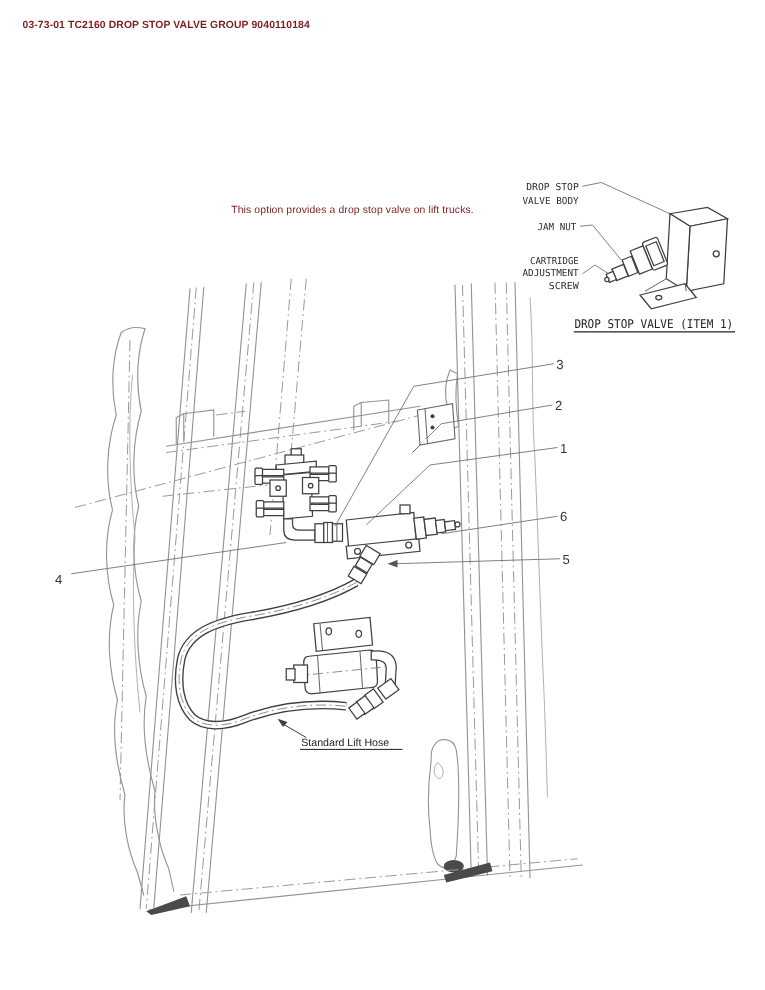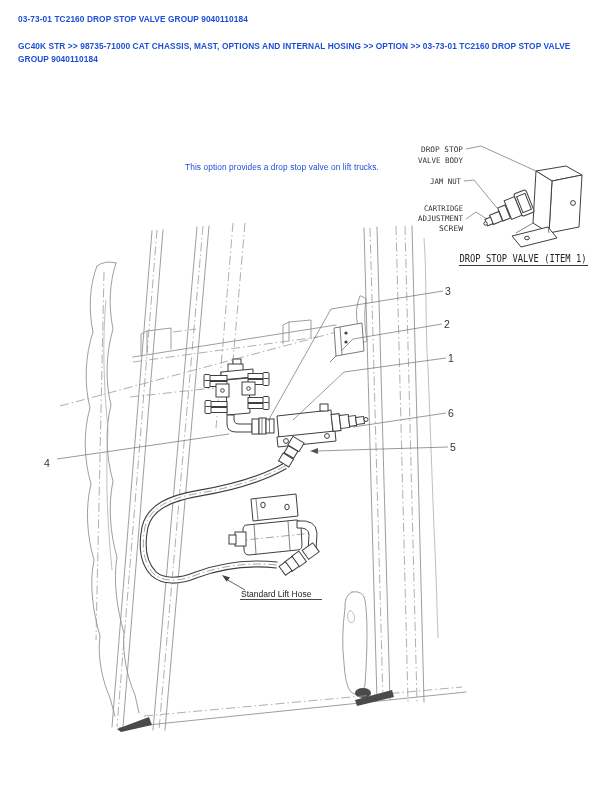--- a/index.html
+++ b/index.html
@@ -1,17 +1,17 @@
 <!DOCTYPE html>
 <html><head>
 <meta charset="utf-8">
 <style>
   html,body{margin:0;padding:0;background:#e8e8e8;}
   .page{position:relative;width:612px;height:792px;background:#ffffff;margin:0 auto;overflow:hidden;
-        font-family:"Liberation Sans", sans-serif;color:#1d4ed8;}
+        font-family:"Liberation Sans", sans-serif;color:#7f1d1d;}
   .h1{position:absolute;left:18px;top:14px;width:560px;font-size:8.3px;font-weight:bold;letter-spacing:.1px;}
   .h2{position:absolute;left:18px;top:40px;width:578px;font-size:8.3px;font-weight:bold;line-height:13px;letter-spacing:.1px;}
   .intro{position:absolute;left:185px;top:114px;font-size:8.3px;letter-spacing:.1px;margin-top:48px;}
   svg{position:absolute;left:0;top:0;}
   .lt{stroke:#939393;stroke-width:.9;fill:none;stroke-linecap:round;}
   .lt2{stroke:#a5a5a5;stroke-width:.7;fill:none;}
   .cl{stroke:#9a9a9a;stroke-width:.8;fill:none;stroke-dasharray:9 3 1.5 3;}
   .cld{stroke:#7d7d7d;stroke-width:.7;fill:none;stroke-dasharray:8 3 1.5 3;}
   .dk{stroke:#3f3f3f;stroke-width:1;fill:none;}
   .dkf{stroke:#3f3f3f;stroke-width:1;fill:#ffffff;}
@@ -21,21 +21,20 @@
   .callout{font-family:"Liberation Sans",sans-serif;font-size:10.5px;fill:#333;}
   .draft{font-family:"DejaVu Sans Mono",monospace;font-size:7.6px;fill:#2e2e2e;}
   .caption{font-family:"DejaVu Sans Mono",monospace;font-size:9.6px;fill:#222;}
   .hoselabel{font-family:"Liberation Sans",sans-serif;font-size:8.5px;fill:#1c1c1c;}
 </style>
 </head>
 <body>
 
 <div class="page">
   <div class="h1">03-73-01 TC2160 DROP STOP VALVE GROUP 9040110184</div>
-  <div class="h2">GC40K STR &gt;&gt; 98735-71000 CAT CHASSIS, MAST, OPTIONS AND INTERNAL HOSING &gt;&gt; OPTION &gt;&gt; 03-73-01 TC2160 DROP STOP VALVE GROUP 9040110184</div>
   <div class="intro">This option provides a drop stop valve on lift trucks.</div>
 
   <svg width="612" height="792" viewBox="0 0 612 792">
 
     <g>
 
       <path class="lt" d="M97,266 c-7,18 -9,42 -4,66 c-8,24 -9,52 -3,76 c-7,24 -6,52 1,76 c-6,24 -4,52 3,76 c-5,24 -1,52 6,76 c-3,22 3,46 10,62 l5,18"></path>
       <path class="lt" d="M116,263 c-6,18 -8,42 -3,66 c-7,24 -8,52 -2,76 c-6,24 -5,52 2,76 c-5,24 -3,52 4,76 c-4,24 0,52 7,76 c-2,22 4,46 11,62 l4,18"></path>
       <path class="lt" d="M97,266 Q105,260 116,263"></path>
       <path class="lt2" d="M106,300 c-4,40 -2,90 2,130 c-3,50 0,100 4,140"></path>

